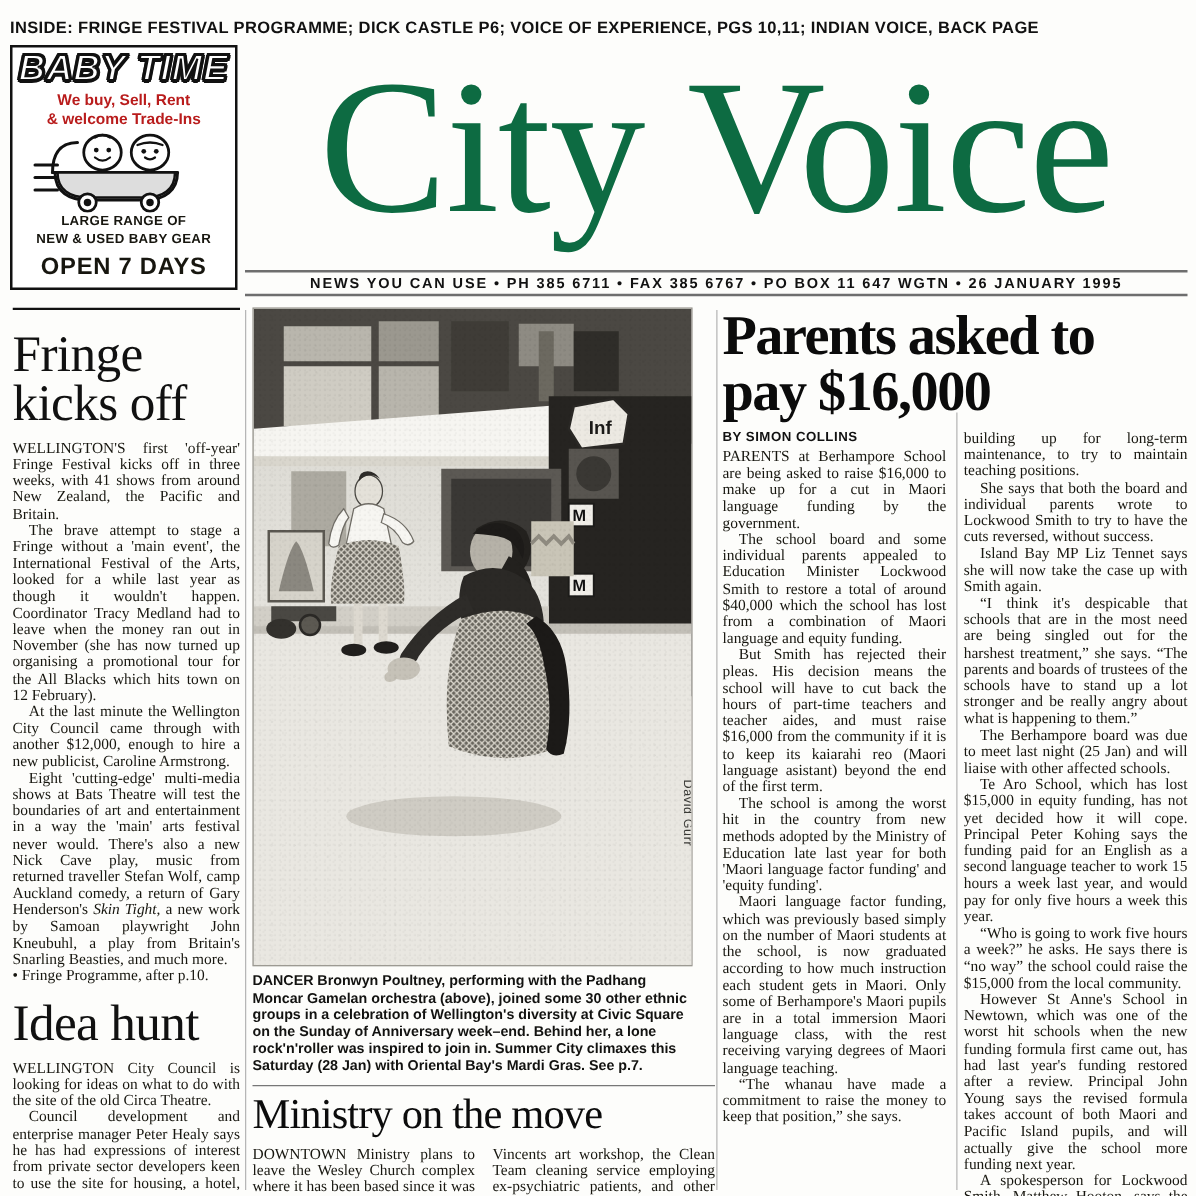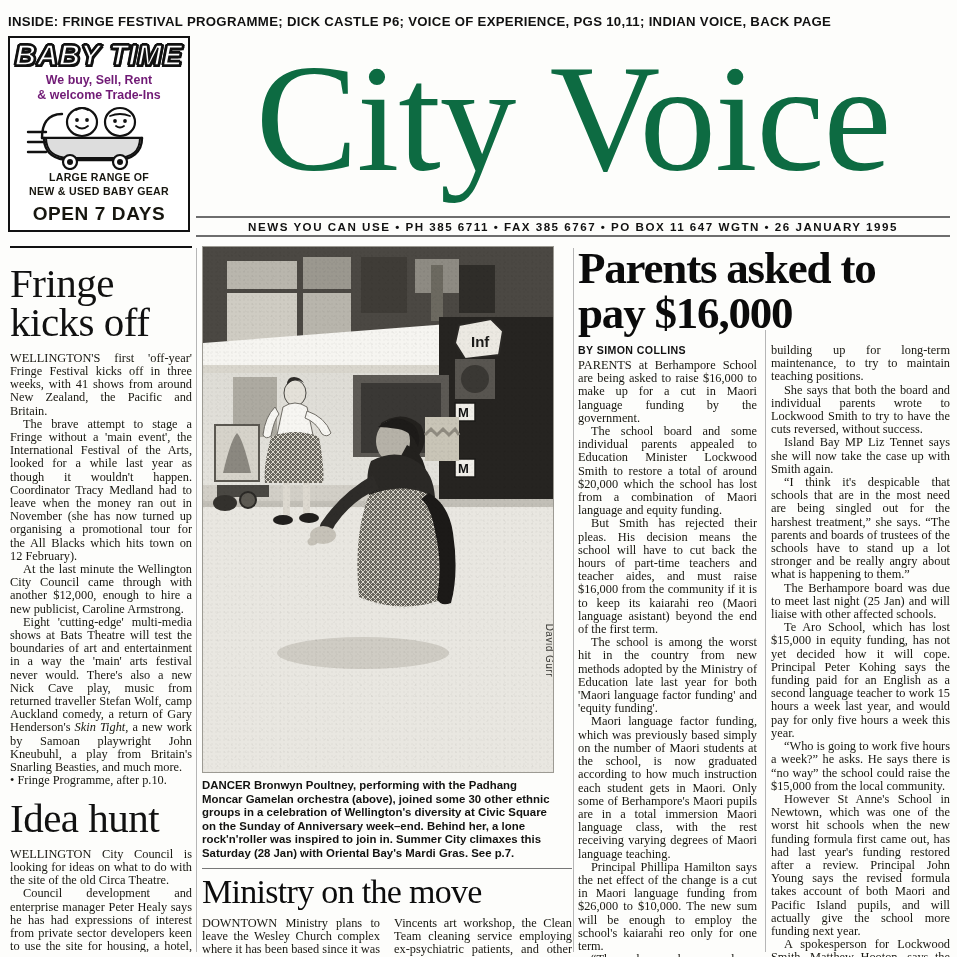--- a/index.html
+++ b/index.html
@@ -58,21 +58,21 @@
     text-shadow:
       2px 0 0 #111, -2px 0 0 #111, 0 2px 0 #111, 0 -2px 0 #111,
       1.5px 1.5px 0 #111, -1.5px 1.5px 0 #111, 1.5px -1.5px 0 #111, -1.5px -1.5px 0 #111;
   }
   .ad-sub {
     font-family: "Liberation Sans", sans-serif;
     font-weight: bold;
     font-size: 12.4px;
     line-height: 1.18;
     margin-top: 3px;
-    color: #701a75;
+    color: #b91c1c;
   }
   .ad-art {
     height: 66px;
     margin-top: 2px;
     position: relative;
   }
   .ad-art svg { display: block; margin: 0 auto; }
   .ad-large {
     font-family: "Liberation Sans", sans-serif;
     font-weight: bold;
@@ -486,25 +486,24 @@
     <div class="hl-huge">
       <div>Parents asked to</div>
       <div>pay $16,000</div>
     </div>
 
     <div class="story-cols">
       <div class="story-col">
         <div class="byline">BY SIMON COLLINS</div>
         <div class="body-text">
           <p class="first">PARENTS at Berhampore School are being asked to raise $16,000 to make up for a cut in Maori language funding by the government.</p>
-          <p>The school board and some individual parents appealed to Education Minister Lockwood Smith to restore a total of around $20,000 which the school has lost from a combination of Maori language and equity funding.</p>
+          <p>The school board and some individual parents appealed to Education Minister Lockwood Smith to restore a total of around $40,000 which the school has lost from a combination of Maori language and equity funding.</p>
           <p>But Smith has rejected their pleas. His decision means the school will have to cut back the hours of part-time teachers and teacher aides, and must raise $16,000 from the community if it is to keep its kaiarahi reo (Maori language asistant) beyond the end of the first term.</p>
           <p>The school is among the worst hit in the country from new methods adopted by the Ministry of Education late last year for both 'Maori language factor funding' and 'equity funding'.</p>
           <p>Maori language factor funding, which was previously based simply on the number of Maori students at the school, is now graduated according to how much instruction each student gets in Maori. Only some of Berhampore's Maori pupils are in a total immersion Maori language class, with the rest receiving varying degrees of Maori language teaching.</p>
-          <p>Principal Phillipa Hamilton says the net effect of the change is a cut in Maori language funding from $26,000 to $10,000. The new sum will be enough to employ the school's kaiarahi reo only for one term.</p>
           <p>“The whanau have made a commitment to raise the money to keep that position,” she says.</p>
 
         </div>
       </div>
 
       <div class="story-col">
         <div class="body-text">
           <p class="first">building up for long-term maintenance, to try to maintain teaching positions.</p>
           <p>She says that both the board and individual parents wrote to Lockwood Smith to try to have the cuts reversed, without success.</p>
           <p>Island Bay MP Liz Tennet says she will now take the case up with Smith again.</p>

